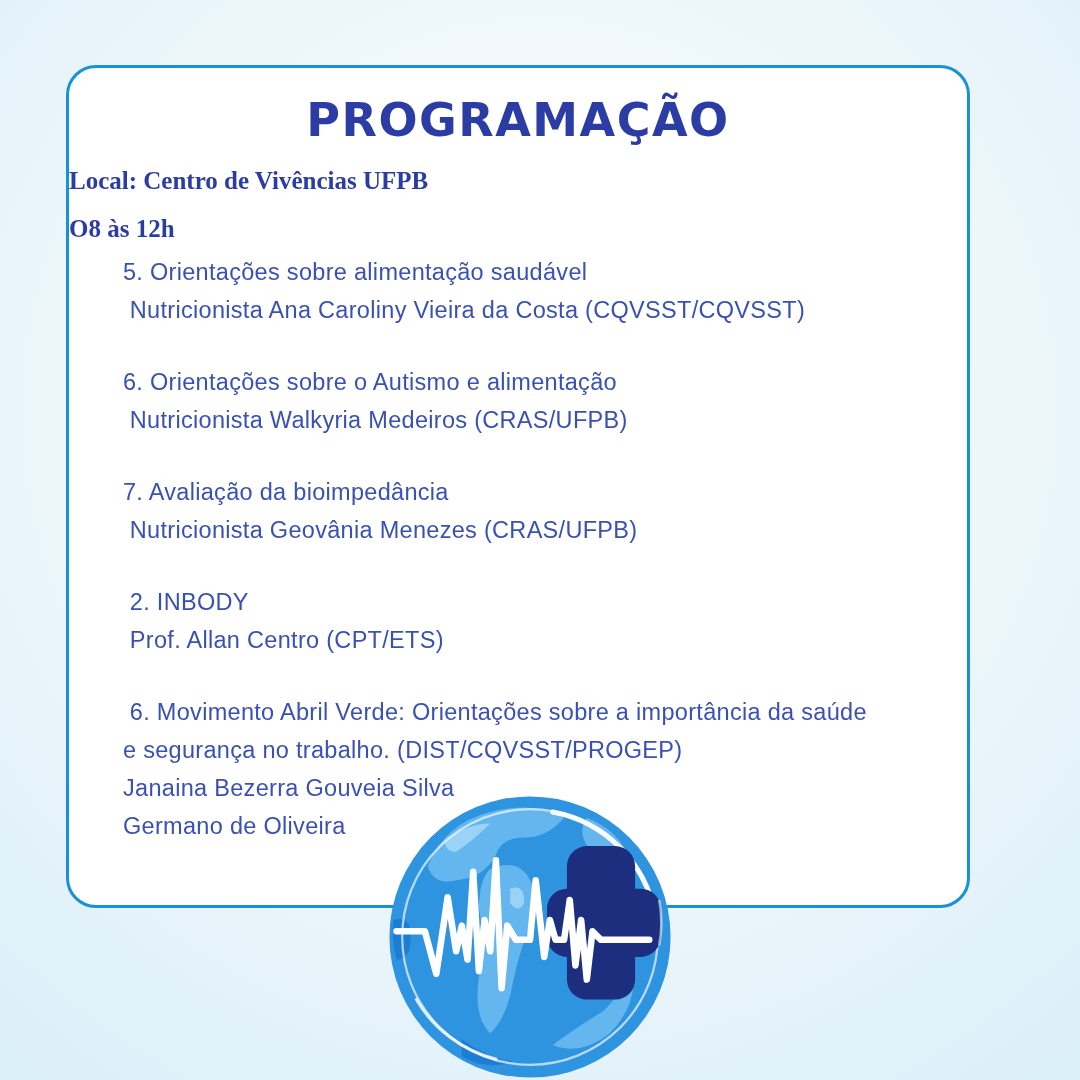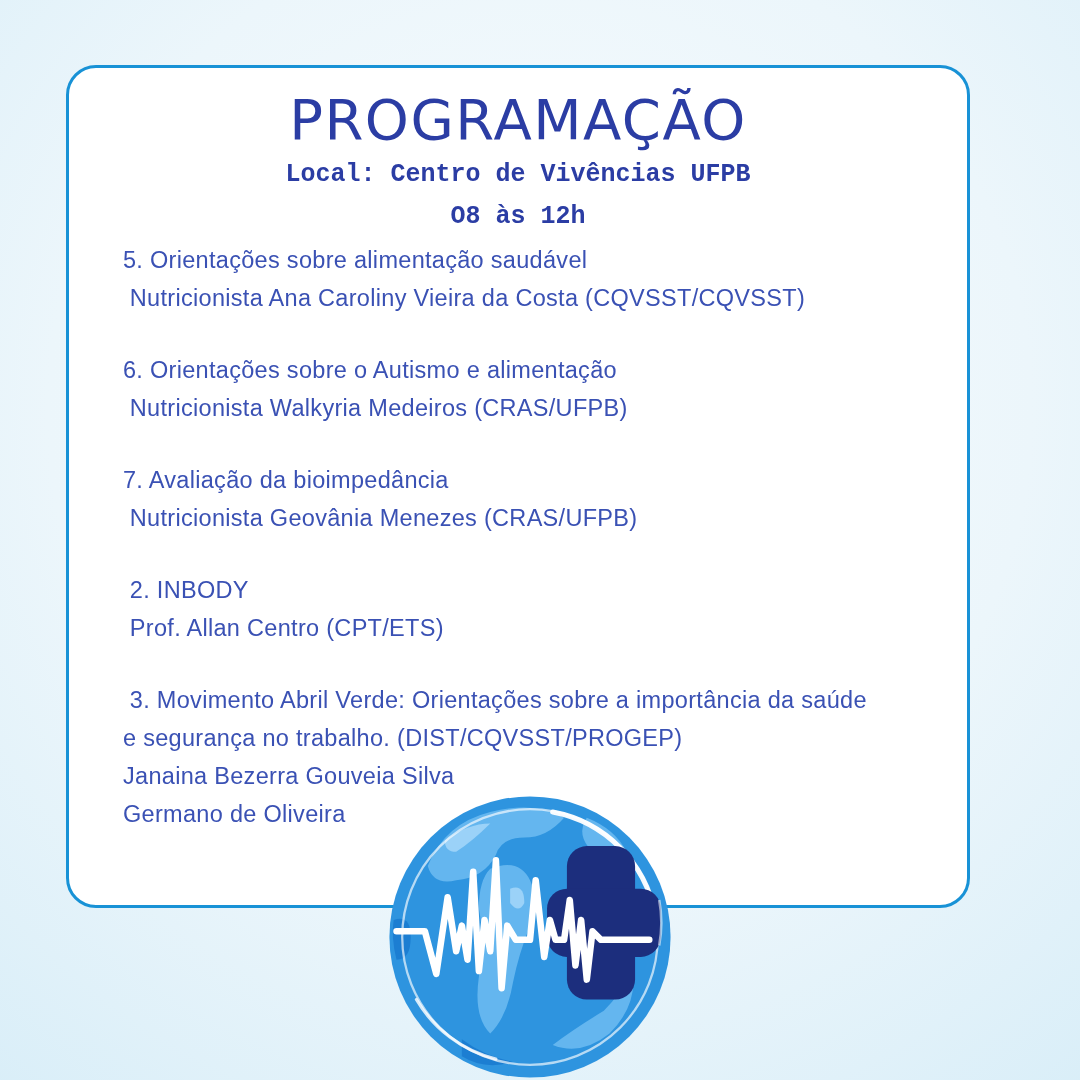--- a/index.html
+++ b/index.html
@@ -11,27 +11,27 @@
   }
   .card{
     position:absolute;left:66px;top:65px;width:898px;height:837px;
     background:#ffffff;
     border:3px solid var(--card_border,#1892d6);
     border-radius:30px;
     box-sizing:content-box;
   }
   .title{
     margin:23px 10px 0 10px;text-align:center;
-    font-family:"DejaVu Sans",sans-serif;font-weight:400;
-    font-size:56px;line-height:58px;letter-spacing:1.5px;
+    font-family:"DejaVu Sans",sans-serif;font-weight:700;
+    font-size:46px;line-height:58px;letter-spacing:1.5px;
     color:var(--heading_text,#2b3da4);
   }
   .subtitle{
-    text-align:center;font-family:Liberation Mono, monospace;font-weight:700;
-    font-size:25px;line-height:32px;margin-top:10px;
+    font-family:Liberation Serif, serif;font-weight:700;
+    font-size:25px;line-height:32px;margin-top:16px;
     color:var(--heading_text,#2b3da4);
   }
   .items{
     margin:8px 18px 0 54px;
     font-size:23.5px;line-height:38px;letter-spacing:0.3px;
     color:var(--body_text,#3a51b4);
   }
   .item{margin-bottom:34px;}
   .item:last-child{margin-bottom:0;}
   .line{white-space:pre;}
@@ -66,21 +66,21 @@
       </div>
       <div class="item">
         <div class="line">7. Avaliação da bioimpedância</div>
         <div class="line"> Nutricionista Geovânia Menezes (CRAS/UFPB)</div>
       </div>
       <div class="item">
         <div class="line"> 2. INBODY</div>
         <div class="line"> Prof. Allan Centro (CPT/ETS)</div>
       </div>
       <div class="item">
-        <div class="line"> 3. Movimento Abril Verde: Orientações sobre a importância da saúde</div>
+        <div class="line"> 6. Movimento Abril Verde: Orientações sobre a importância da saúde</div>
         <div class="line">e segurança no trabalho. (DIST/CQVSST/PROGEP)</div>
         <div class="line">Janaina Bezerra Gouveia Silva</div>
         <div class="line">Germano de Oliveira</div>
       </div>
     </div>
   </div>
 
   <svg class="logo" viewBox="0 0 100 100" xmlns="http://www.w3.org/2000/svg">
 
     <circle class="logo-ocean" cx="50" cy="50" r="49.5"></circle>

